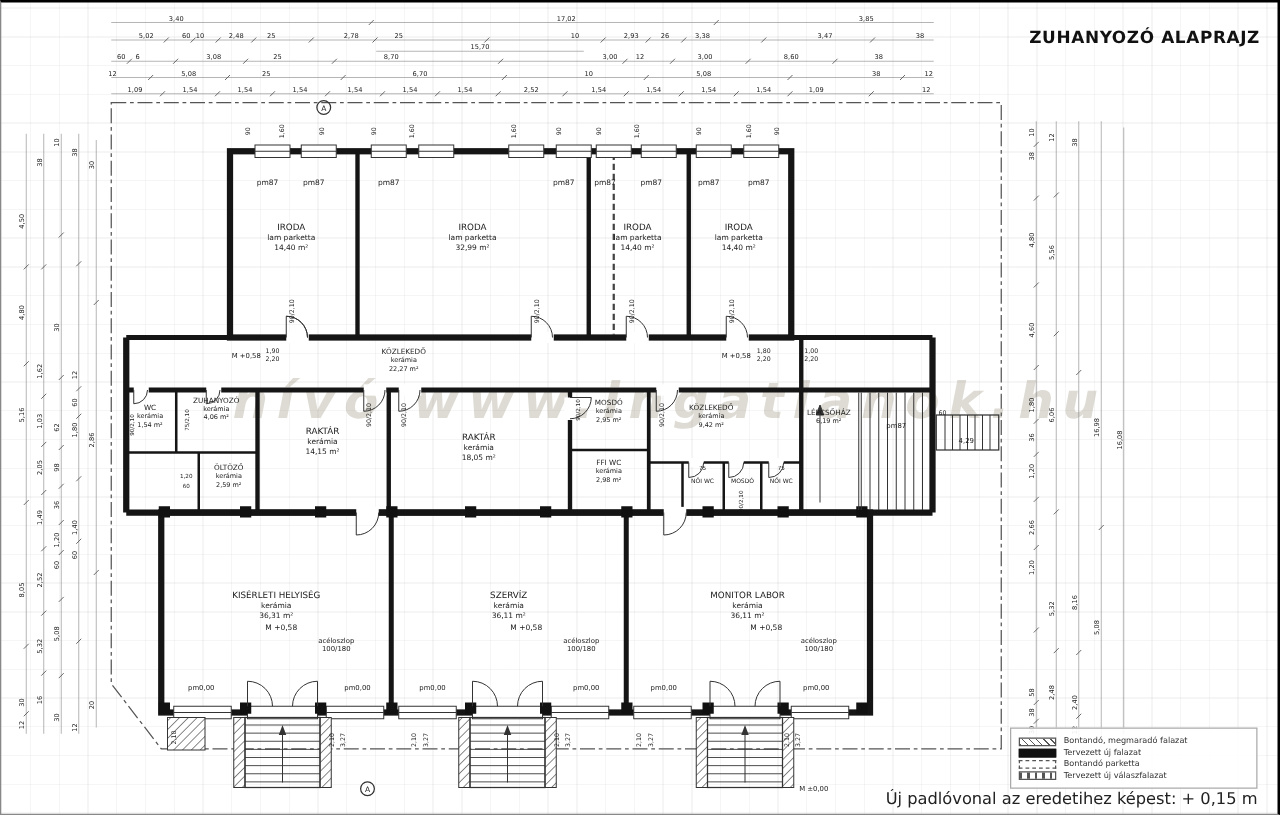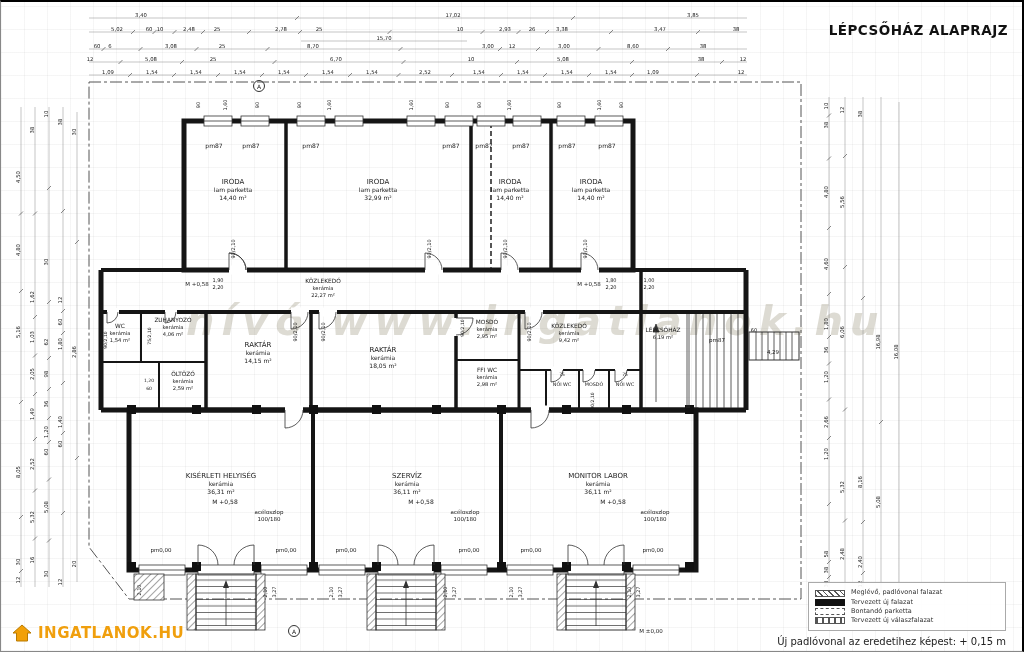--- a/index.html
+++ b/index.html
@@ -16,30 +16,30 @@
   #plan-svg{position:absolute;left:0;top:0;z-index:2;}
   .legend{position:absolute;right:16px;bottom:20px;width:198px;z-index:5;border:1px solid #aaa;
     background:rgba(255,255,255,0.9);padding:4px 6px;box-sizing:border-box;}
   .legend-row{display:flex;align-items:center;gap:6px;margin:2px 0;}
   .sw{width:30px;height:7px;border:1px solid #555;flex:0 0 auto;box-sizing:border-box;}
   .sw-hatch{background:repeating-linear-gradient(45deg,#555 0 1px,transparent 1px 4px);}
   .sw-solid{background:#111;border-color:#111;}
   .sw-outline{background:#fff;border-style:dashed;}
   .sw-dots{background:repeating-linear-gradient(90deg,#555 0 2px,transparent 2px 6px);}
   .legend-label{font-size:6.5px;color:#333;line-height:1.1;}
-  .note{position:absolute;right:16px;bottom:4px;font-size:10px;color:#222;z-index:5;}
+  .note{position:absolute;right:16px;bottom:4px;font-size:13px;color:#222;z-index:5;}
   .brand{position:absolute;left:10px;bottom:8px;display:flex;align-items:center;gap:5px;z-index:5;}
   .brand-text{font-size:15px;font-weight:800;color:#f09f0d;letter-spacing:0.5px;}
 </style>
 </head>
 <body>
 
 <div class="page">
 
-  <div class="drawing-title">LÉPCSŐHÁZ ALAPRAJZ</div>
+  <div class="drawing-title">ZUHANYOZÓ ALAPRAJZ</div>
 
   <div class="watermark">nívó  www.ingatlanok.hu</div>
 
   <svg id="plan-svg" width="1024" height="652" viewBox="0 0 1024 652">
     <defs>
       <pattern id="hatch" width="5" height="5" patternUnits="userSpaceOnUse" patternTransform="rotate(45)">
         <rect width="5" height="5" fill="#ffffff"></rect>
         <line x1="0" y1="0" x2="0" y2="5" stroke="#555" stroke-width="1.1"></line>
       </pattern>
     </defs>
@@ -600,38 +600,32 @@
         <text x="639" y="590" text-anchor="middle" font-size="5" fill="#1a1a1a" font-family="DejaVu Sans, sans-serif" transform="rotate(-90 639 590)">3,27</text>
         <text x="140" y="588" text-anchor="middle" font-size="5" fill="#1a1a1a" font-family="DejaVu Sans, sans-serif" transform="rotate(-90 140 588)">2,10</text>
         <text x="258" y="86.5" text-anchor="middle" font-size="6" fill="#1a1a1a" font-family="DejaVu Sans, sans-serif">A</text>
         <text x="293" y="631.5" text-anchor="middle" font-size="6" fill="#1a1a1a" font-family="DejaVu Sans, sans-serif">A</text>
       </g>
   </svg>
 
   <div class="legend">
     <div class="legend-row">
       <span class="sw sw-hatch"></span>
-      <span class="legend-label">Meglévő, padlóvonal falazat</span>
+      <span class="legend-label">Bontandó, megmaradó falazat</span>
     </div>
     <div class="legend-row">
       <span class="sw sw-solid"></span>
       <span class="legend-label">Tervezett új falazat</span>
     </div>
     <div class="legend-row">
       <span class="sw sw-outline"></span>
       <span class="legend-label">Bontandó parketta</span>
     </div>
     <div class="legend-row">
       <span class="sw sw-dots"></span>
       <span class="legend-label">Tervezett új válaszfalazat</span>
     </div>
   </div>
 
   <div class="note">Új padlóvonal az eredetihez képest: + 0,15 m</div>
 
-  <div class="brand">
-    <svg width="22" height="20" viewBox="0 0 22 20">
-      <path d="M2 10 L11 2 L20 10 L16.5 10 L16.5 18 L5.5 18 L5.5 10 Z" fill="#f2a007" stroke="#b97a00" stroke-width="1"></path>
-    </svg>
-    <span class="brand-text">INGATLANOK.HU</span>
-  </div>
 
 </div>
 
 </body></html>

